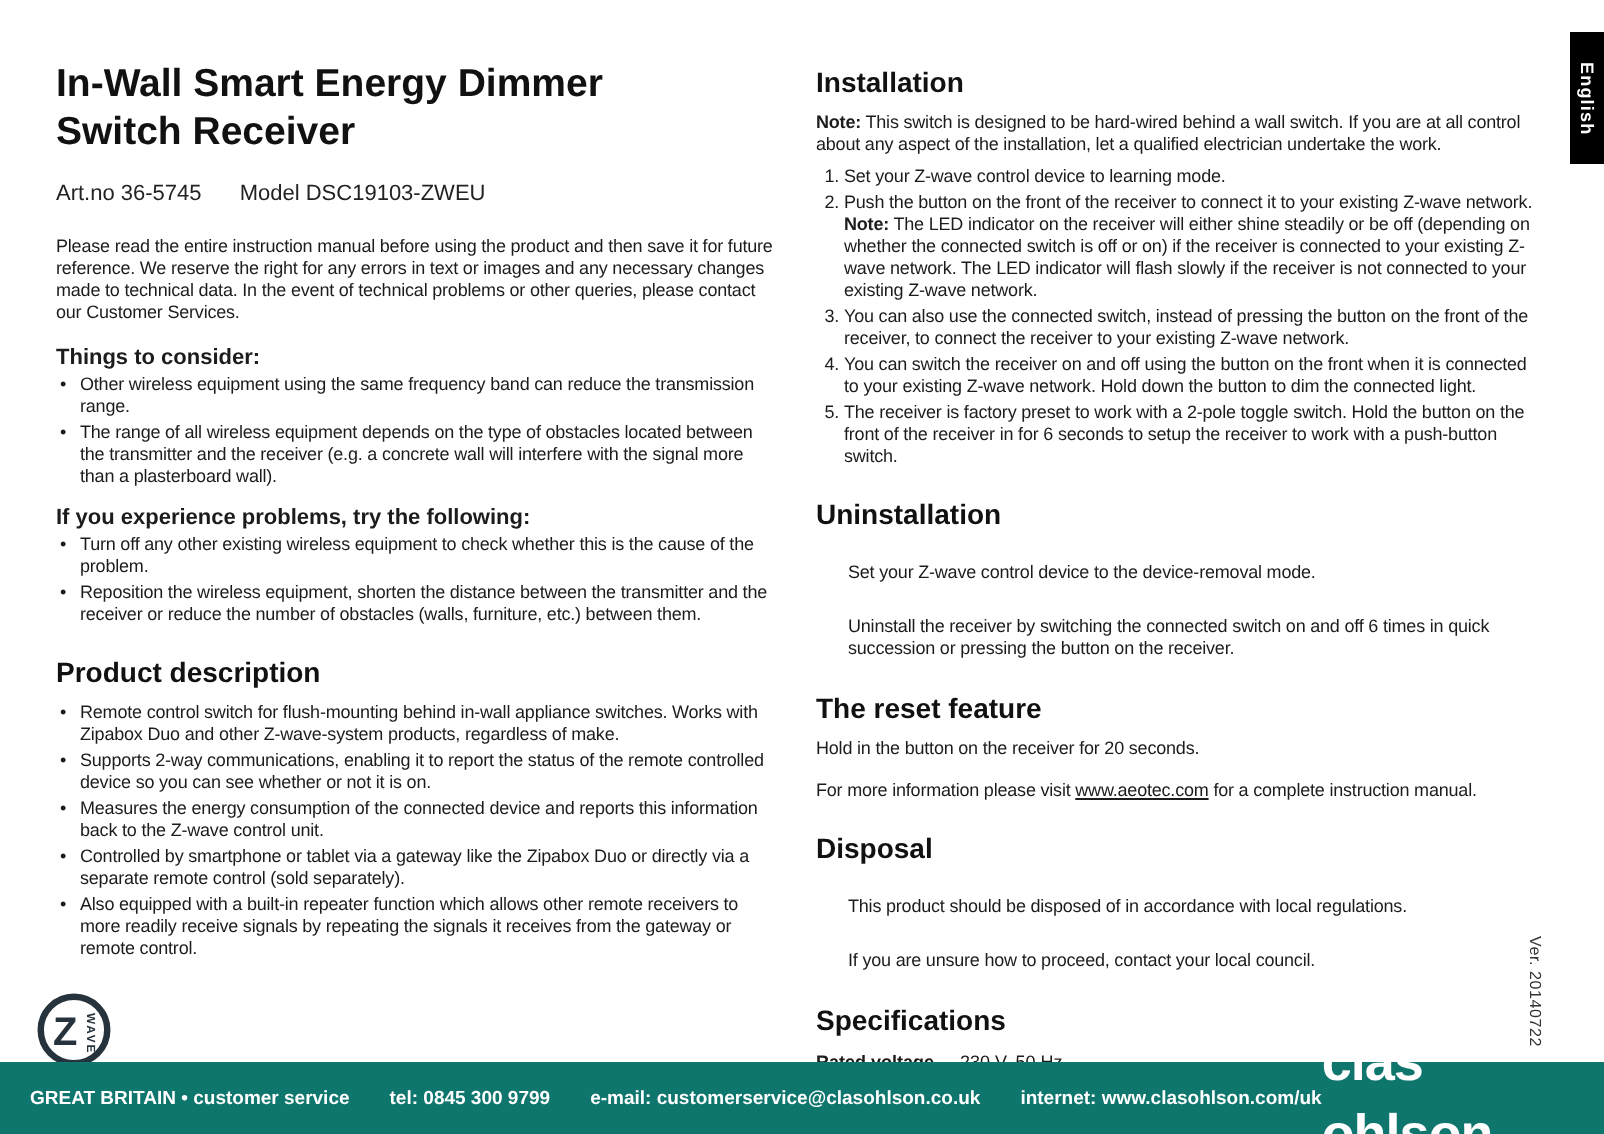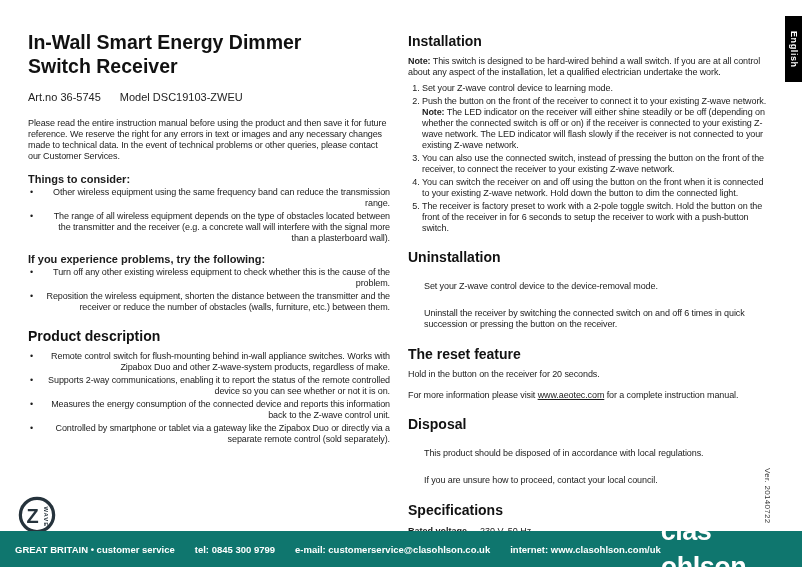--- a/index.html
+++ b/index.html
@@ -19,21 +19,21 @@
   h1 { font-size:19.5px; line-height:24px; font-weight:bold; color:#111; margin-bottom:13px; }
   .artline { font-size:11px; margin-bottom:15px; color:#222; }
   .artline .model { margin-left:16px; }
 
   .body-text { font-size:9px; line-height:11px; letter-spacing:-0.1px; color:#1c1c1c; }
   p.block { margin-bottom:11px; }
 
   .sub-heading { font-size:11px; font-weight:bold; margin:9px 0 2px; }
 
   ul.bullets { list-style:none; margin:0 0 2px 0; }
-  ul.bullets li { position:relative; padding-left:12px; margin-bottom:2px;text-align:right; }
+  ul.bullets li { position:relative; padding-left:12px; margin-bottom:2px; }
   ul.bullets li::before { content:"\2022"; position:absolute; left:2px; top:0; }
 
   h2 { font-size:14px; line-height:16px; font-weight:bold; color:#111; margin:15px 0 7px; }
   h2.first { margin-top:0; }
 
   ol.steps { margin:5px 0 0 0; padding-left:14px; }
   ol.steps li { margin-bottom:2px; }
 
   .lines div { margin:16px; }
   .gap-top { margin-top:10px; }
@@ -90,20 +90,21 @@
       <li>Turn off any other existing wireless equipment to check whether this is the cause of the problem.</li>
       <li>Reposition the wireless equipment, shorten the distance between the transmitter and the receiver or reduce the number of obstacles (walls, furniture, etc.) between them.</li>
     </ul>
 
     <h2>Product description</h2>
     <ul class="bullets body-text">
       <li>Remote control switch for flush-mounting behind in-wall appliance switches. Works with Zipabox Duo and other Z-wave-system products, regardless of make.</li>
       <li>Supports 2-way communications, enabling it to report the status of the remote controlled device so you can see whether or not it is on.</li>
       <li>Measures the energy consumption of the connected device and reports this information back to the Z-wave control unit.</li>
       <li>Controlled by smartphone or tablet via a gateway like the Zipabox Duo or directly via a separate remote control (sold separately).</li>
+      <li>Also equipped with a built-in repeater function which allows other remote receivers to more readily receive signals by repeating the signals it receives from the gateway or remote control.</li>
     </ul>
   </div>
 
   <div class="col-right">
     <h2 class="first">Installation</h2>
     <p class="body-text">
       <b>Note:</b>
       <span>This switch is designed to be hard-wired behind a wall switch. If you are at all control about any aspect of the installation, let a qualified electrician undertake the work.</span>
     </p>
     <ol class="steps body-text">

